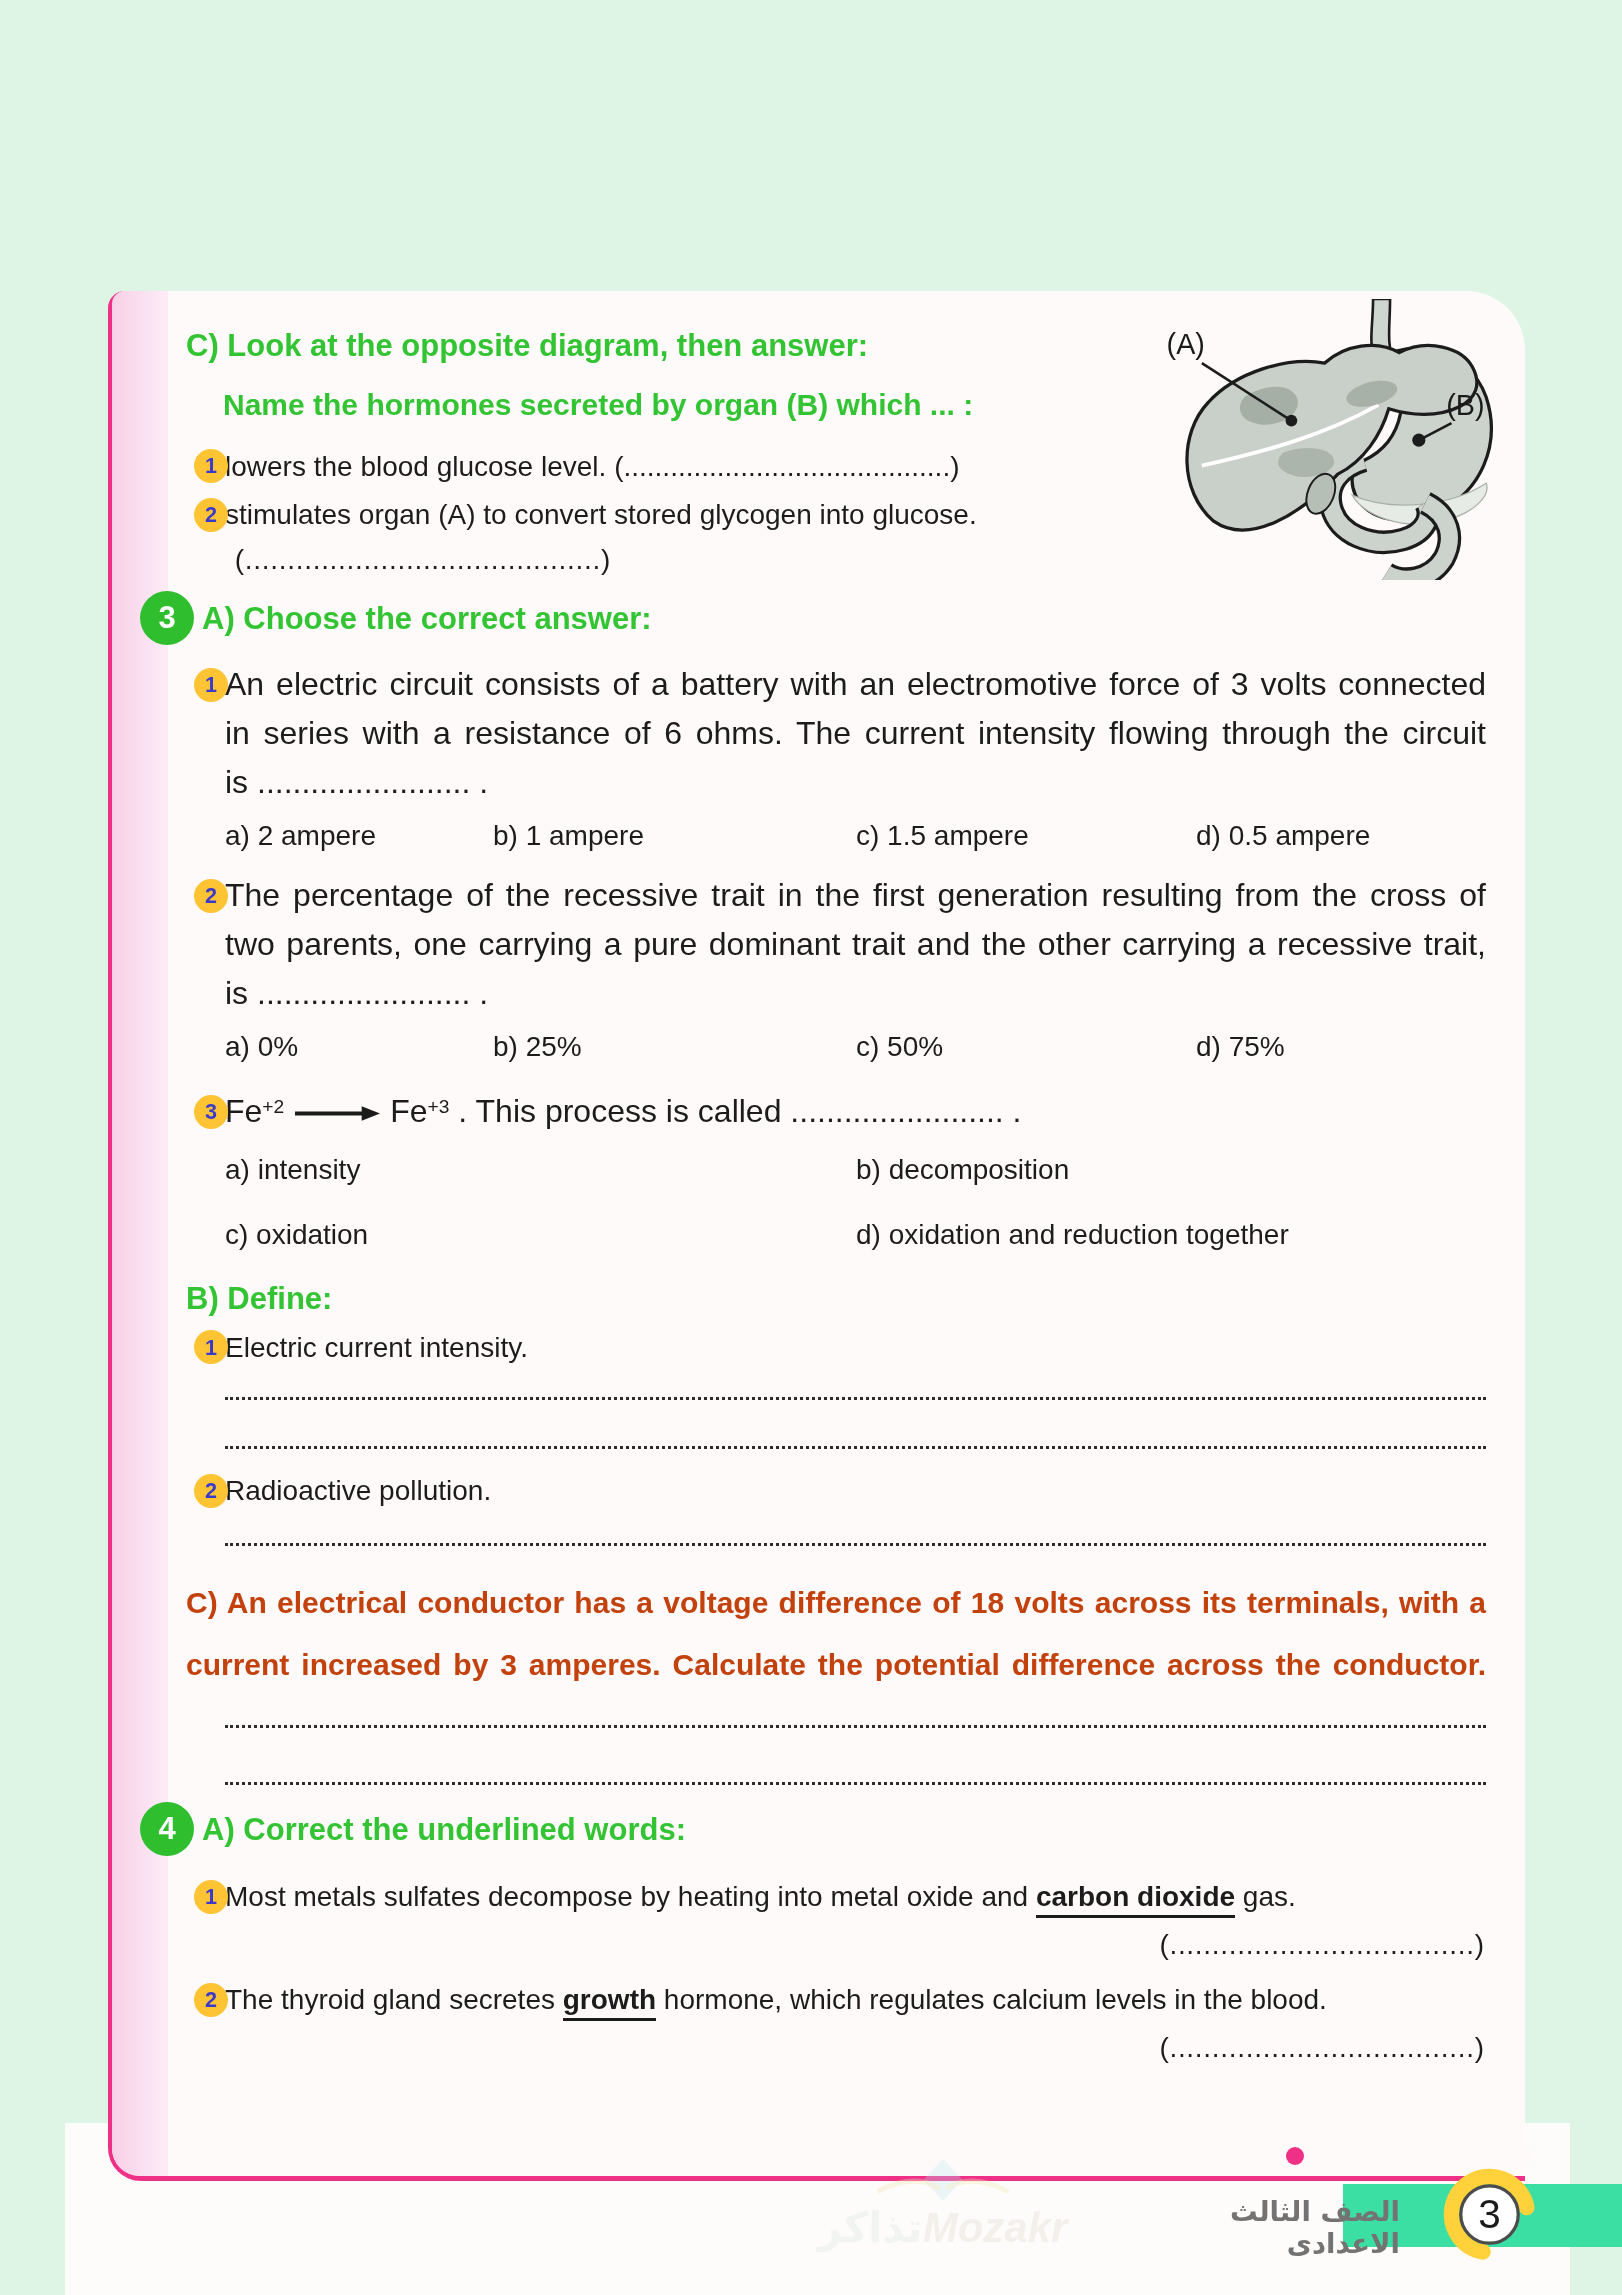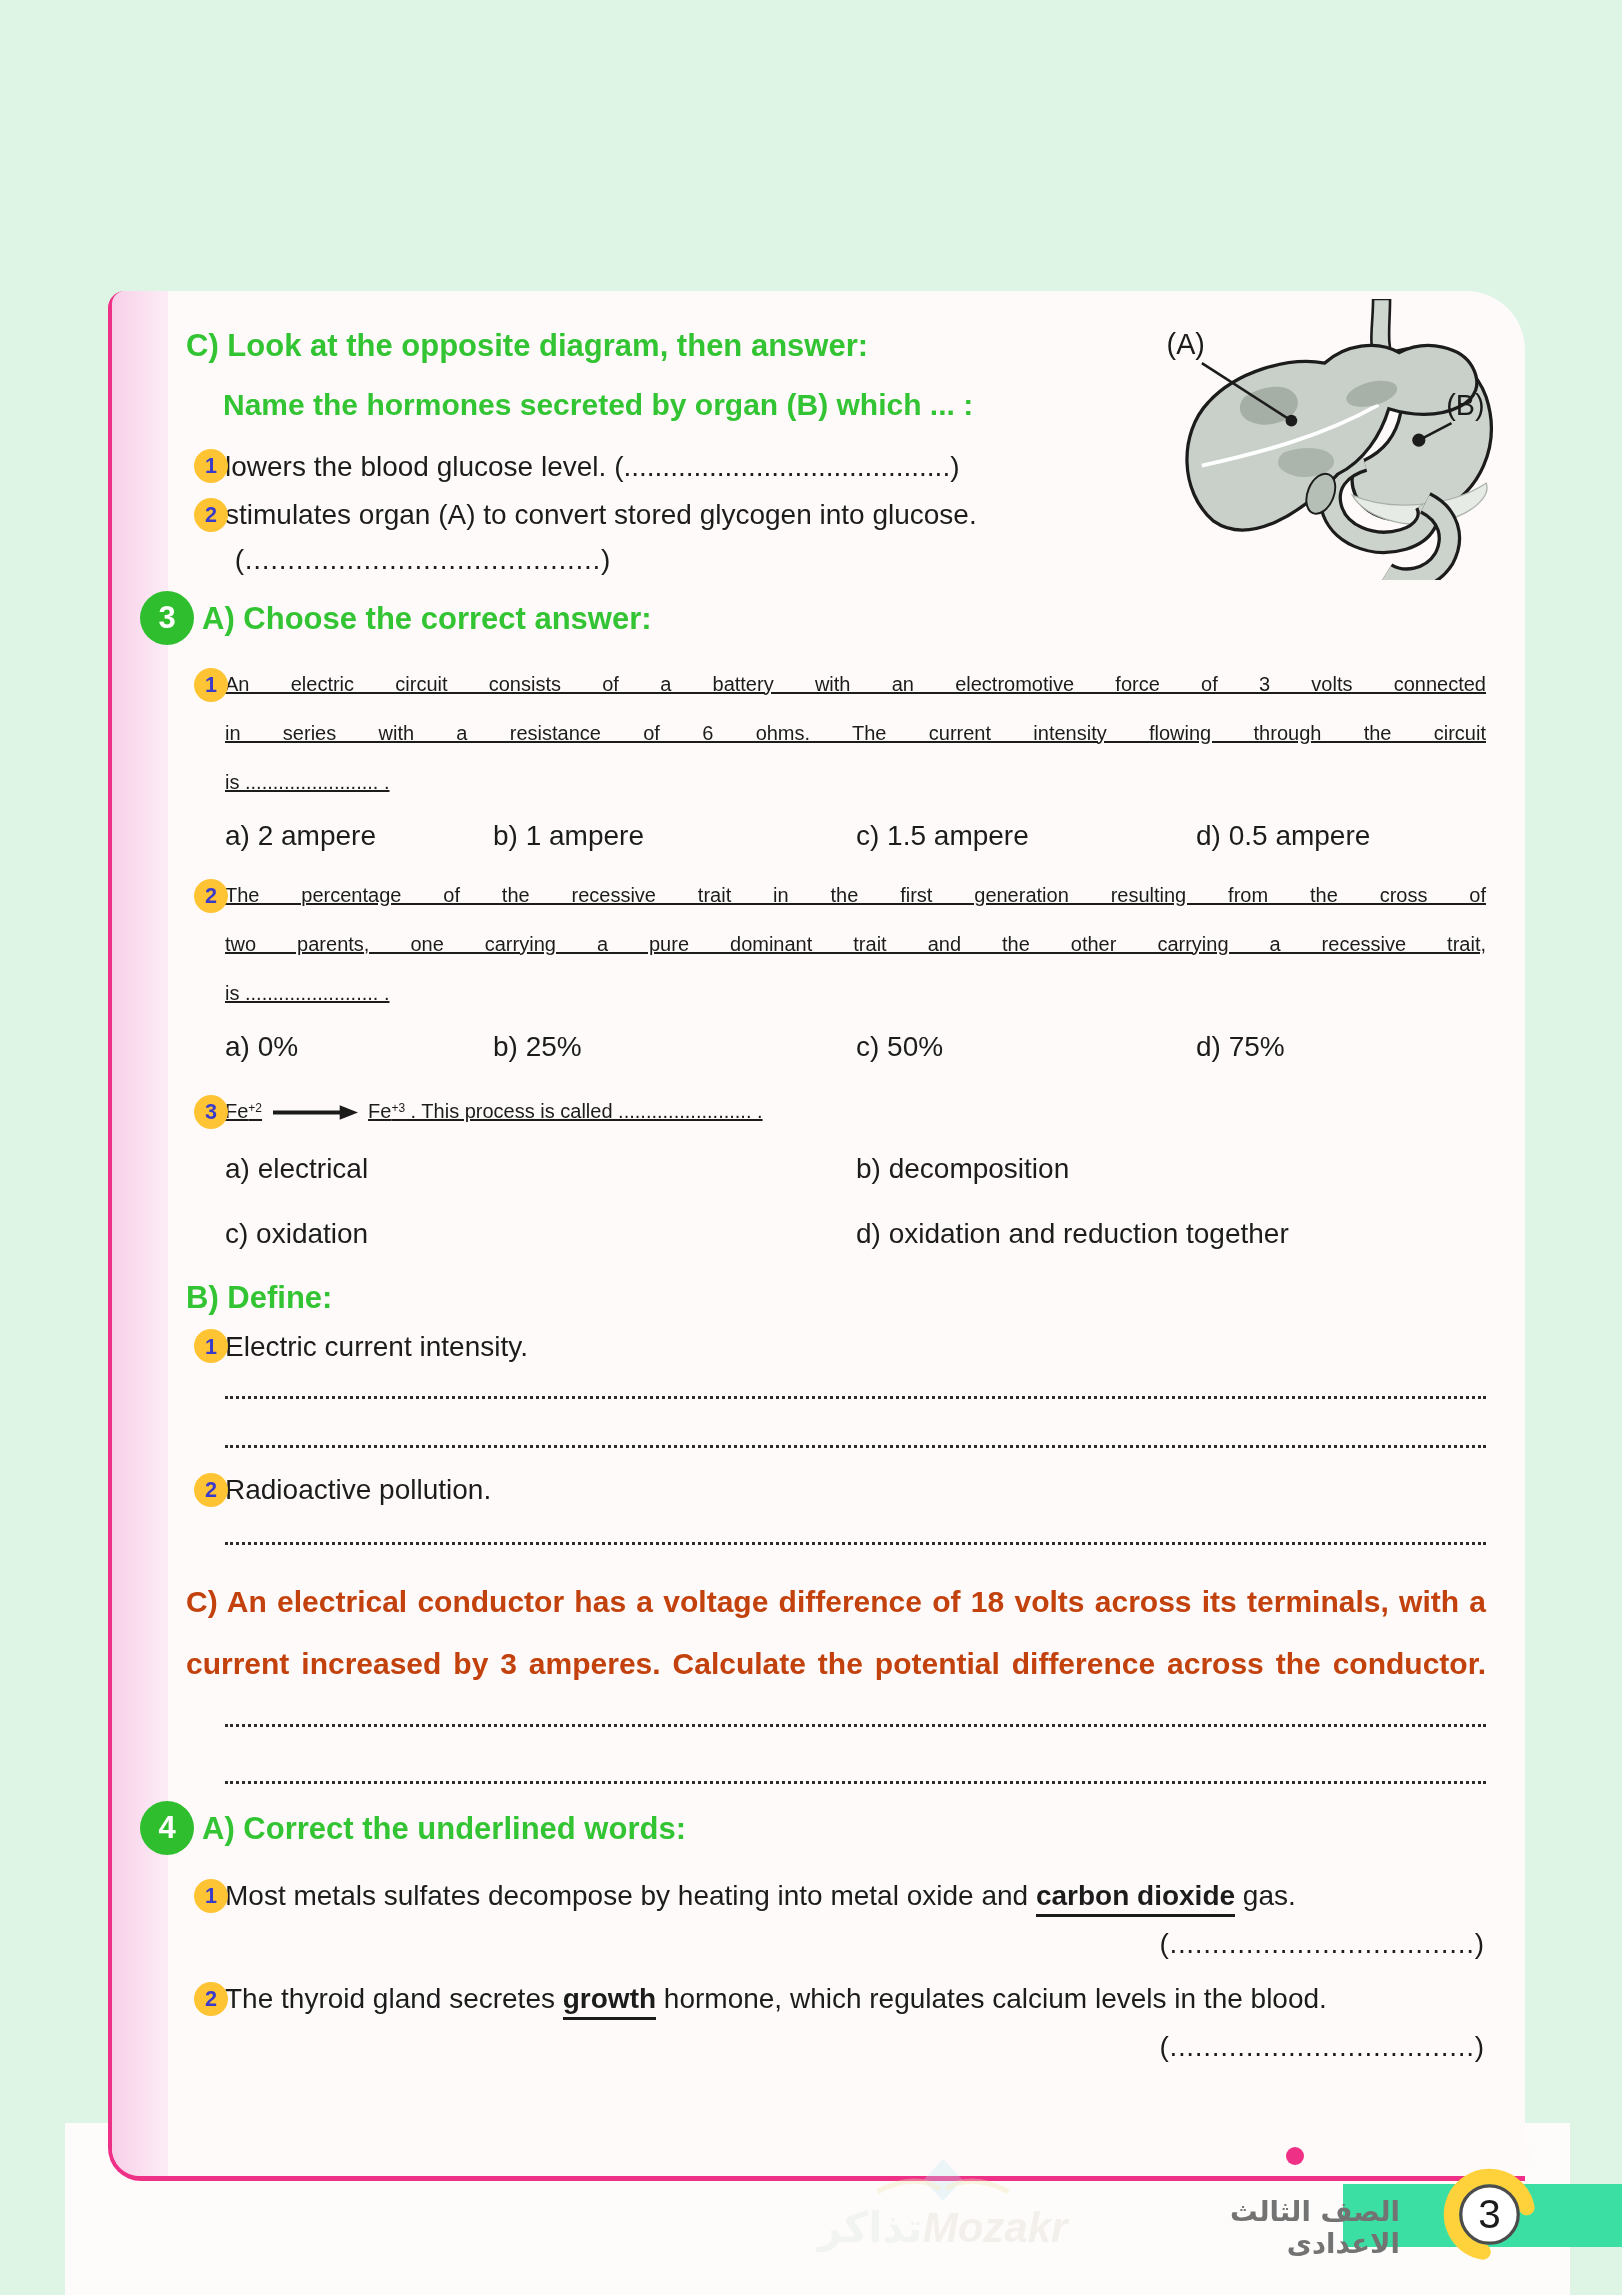--- a/index.html
+++ b/index.html
@@ -45,21 +45,21 @@
 
   .qhead{position:relative;display:flex;align-items:center;margin-top:13px;margin-left:-23px;height:54px;}
   .qbadge{
     position:absolute;left:-62px;width:54px;height:54px;border-radius:50%;
     background:#2EBE2E;color:#ffffff;font-weight:bold;font-size:31px;
     display:flex;align-items:center;justify-content:center;
   }
   .qhead .g-h{font-size:31px;}
 
   .mcq{position:relative;margin-top:14.4px;}
-  .mcq .line{font-size:20px;line-height:49px;text-decoration:underline;}
+  .mcq .line{font-size:32px;line-height:49px;}
   .just{text-align:justify;text-align-last:justify;}
   .opts4{display:grid;grid-template-columns:268px 363px 340px auto;margin-top:11px;font-size:28px;line-height:36px;}
   .opts2{display:grid;grid-template-columns:631px auto;row-gap:29.4px;margin-top:11.8px;font-size:28px;line-height:36px;}
 
   .dots{height:0;border-bottom:3.9px dotted #2b2b2b;}
   .mt48{margin-top:31px;} .mt70{margin-top:46px;} .mt52{margin-top:34px;}
   .mt44{margin-top:29px;} .mt82{margin-top:54px;} .mt36{margin-top:23.6px;} .mt14{margin-top:9.2px;}
 
   .cpar{color:#c2410c;font-weight:bold;font-size:30px;line-height:62px;margin-left:-39px;margin-top:26px;}
   .cpar .line{text-align:justify;text-align-last:justify;}
@@ -141,21 +141,21 @@
   <div class="mcq" style="margin-top:22px">
     <span class="nbadge" style="top:7.9px">3</span>
     <div class="line">
       <span>Fe</span><span class="sup">+2</span><svg class="fe-arrow" width="85" height="17" viewBox="0 0 130 26">
           <line x1="0" y1="13" x2="106" y2="13" stroke="#1b1b1b" stroke-width="6"></line>
           <polygon points="102,2 130,13 102,24" fill="#1b1b1b"></polygon>
         </svg><span>Fe</span><span class="sup">+3</span><span> . This process is called ........................ .</span>
     </div>
   </div>
   <div class="opts2">
-    <span>a) electrical</span>
+    <span>a) intensity</span>
     <span>b) decomposition</span>
     <span>c) oxidation</span>
     <span>d) oxidation and reduction together</span>
   </div>
 
   <div class="g-h h1 mt36">B) Define:</div>
   <div class="row mt14">
     <span class="nbadge">1</span><span>Electric current intensity.</span>
   </div>
   <div class="dots mt48"></div>

